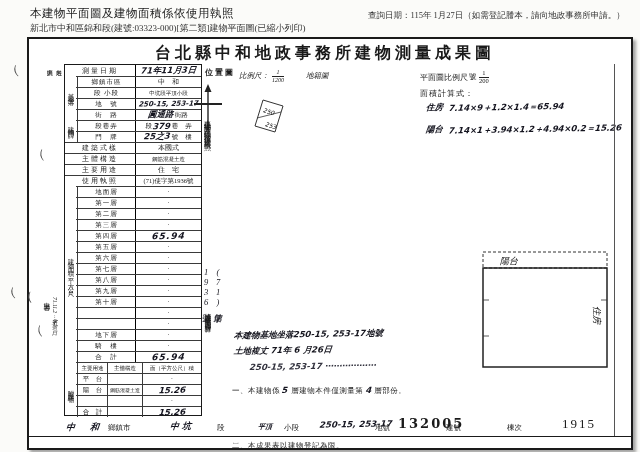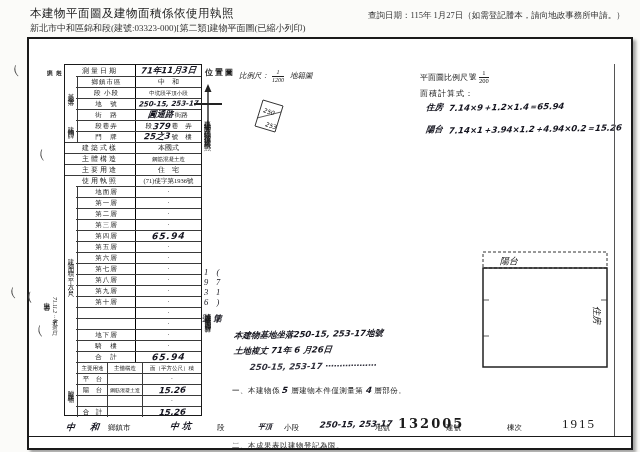--- a/index.html
+++ b/index.html
@@ -67,20 +67,21 @@
 </head>
 <body>
 
 <div class="page">
 
   <div class="abs hdr-sys">本建物平面圖及建物面積係依使用執照</div>
   <div class="abs hdr-date">查詢日期：115年 1月27日（如需登記謄本，請向地政事務所申請。）</div>
   <div class="abs hdr-doc">新北市中和區錦和段(建號:03323-000)[第二類]建物平面圖(已縮小列印)</div>
 
   <div class="form">
+    <div class="form-title">台北縣中和地政事務所建物測量成果圖</div>
 
     <div class="abs appl">
       <div class="col">申請人</div>
       <div class="col">姓名</div>
     </div>
     <div class="abs stamp">
       <div class="sl">申請書</div>
       <div class="sh">71.11.2 字第⋯號⋯日</div>
     </div>
 
@@ -275,21 +276,21 @@
 
     <div class="vlabel" style="top:37px;height:31px">基地坐落</div>
     <div class="vlabel" style="top:70px;height:31px">建物門牌</div>
     <div class="vlabel" style="top:147px;height:174px;letter-spacing:4px">建物面積（平方公尺）</div>
     <div class="vlabel" style="top:323px;height:53px">附屬建物</div>
 
     <div class="abs map-label">位置圖</div>
     <div class="abs scale-row">
       <span>比例尺：</span>
       <span class="frac"><span>1</span><span class="den">1200</span></span>
-      <span style="margin-left:3px">地籍圖</span>
+      <span style="margin-left:19px">地籍圖</span>
     </div>
     <div class="abs sheet-no">號</div>
 
     <svg class="abs" style="left:163px;top:44px" width="32" height="50">
       <path d="M16 1 L12.5 9 L19.5 9 Z" fill="#222"></path>
       <line x1="16" y1="8" x2="16" y2="47" stroke="#222" stroke-width="1.4"></line>
       <line x1="2" y1="21" x2="30" y2="21" stroke="#222" stroke-width="2"></line>
     </svg>
 
     <svg class="abs" style="left:219px;top:56px" width="42" height="42">

